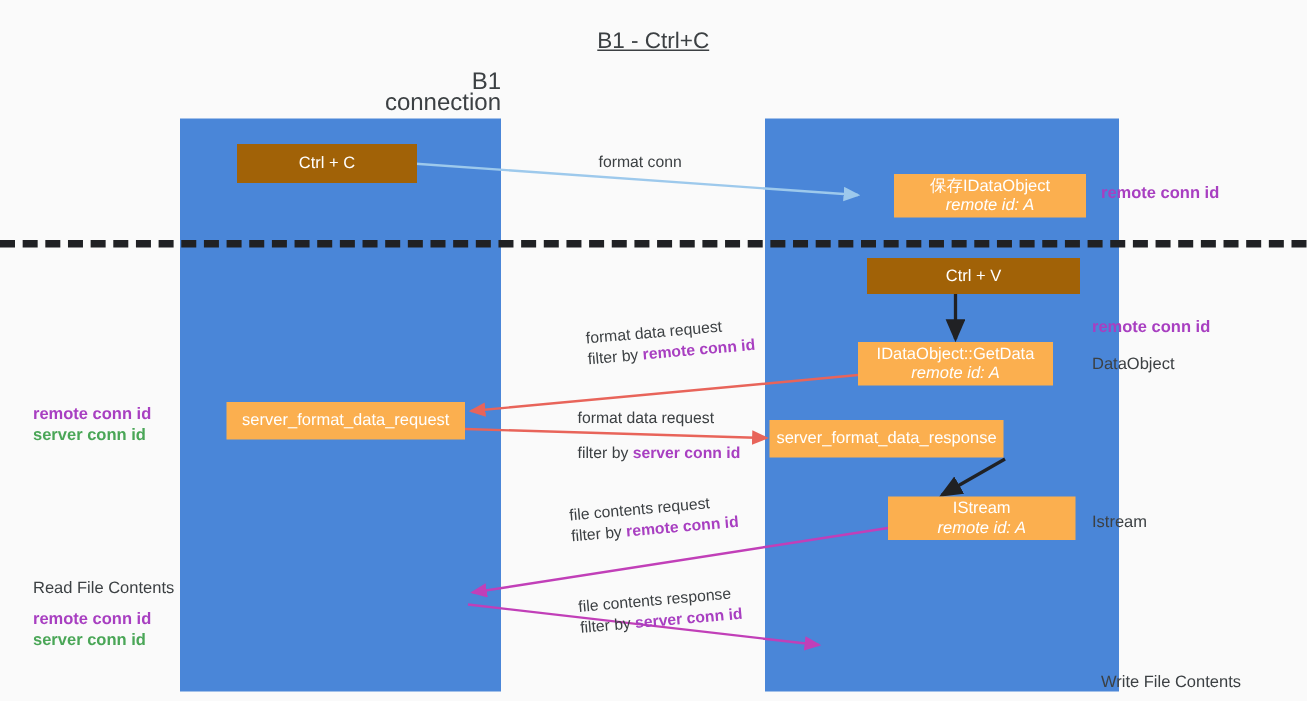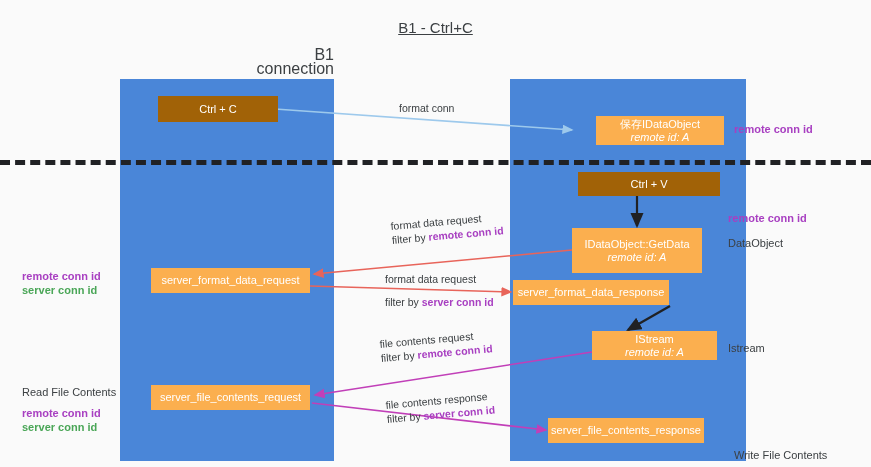--- a/index.html
+++ b/index.html
@@ -151,45 +151,39 @@
 
   <div class="abs box orange" style="left:572px; top:116px; width:128px; height:29px;margin-left:24px;">
     <span>保存IDataObject</span>
     <span class="l2">remote id: A</span>
   </div>
 
   <div class="abs box green" style="left:578px; top:172px; width:142px; height:24px;">
     <span>Ctrl + V</span>
   </div>
 
-  <div class="abs box orange" style="left:572px; top:228px; width:130px; height:45px;">
+  <div class="abs box orange" style="left:572px; top:228px; width:130px; height:29px;">
     <span>IDataObject::GetData</span>
     <span class="l2">remote id: A</span>
   </div>
 
   <div class="abs box orange" style="left:151px; top:268px; width:159px; height:25px;">
     <span>server_format_data_request</span>
   </div>
 
   <div class="abs box orange" style="left:513px; top:280px; width:156px; height:25px;">
     <span>server_format_data_response</span>
   </div>
 
   <div class="abs box orange" style="left:592px; top:331px; width:125px; height:29px;">
     <span>IStream</span>
     <span class="l2">remote id: A</span>
   </div>
 
-  <div class="abs box orange" style="left:151px; top:385px; width:159px; height:25px;">
-    <span>server_file_contents_request</span>
-  </div>
-
-  <div class="abs box orange" style="left:548px; top:418px; width:156px; height:25px;">
-    <span>server_file_contents_response</span>
-  </div>
+
 
   <div class="abs edgelabel" style="left:399px; top:101px;">
     <span>format conn</span>
   </div>
 
   <div class="abs edgelabel" style="left:390px; top:219px; transform:rotate(-5deg); transform-origin:left top;">
     <div>format data request</div>
     <div>
       <span>filter by </span><span class="hl-purple">remote conn id</span>
     </div>

